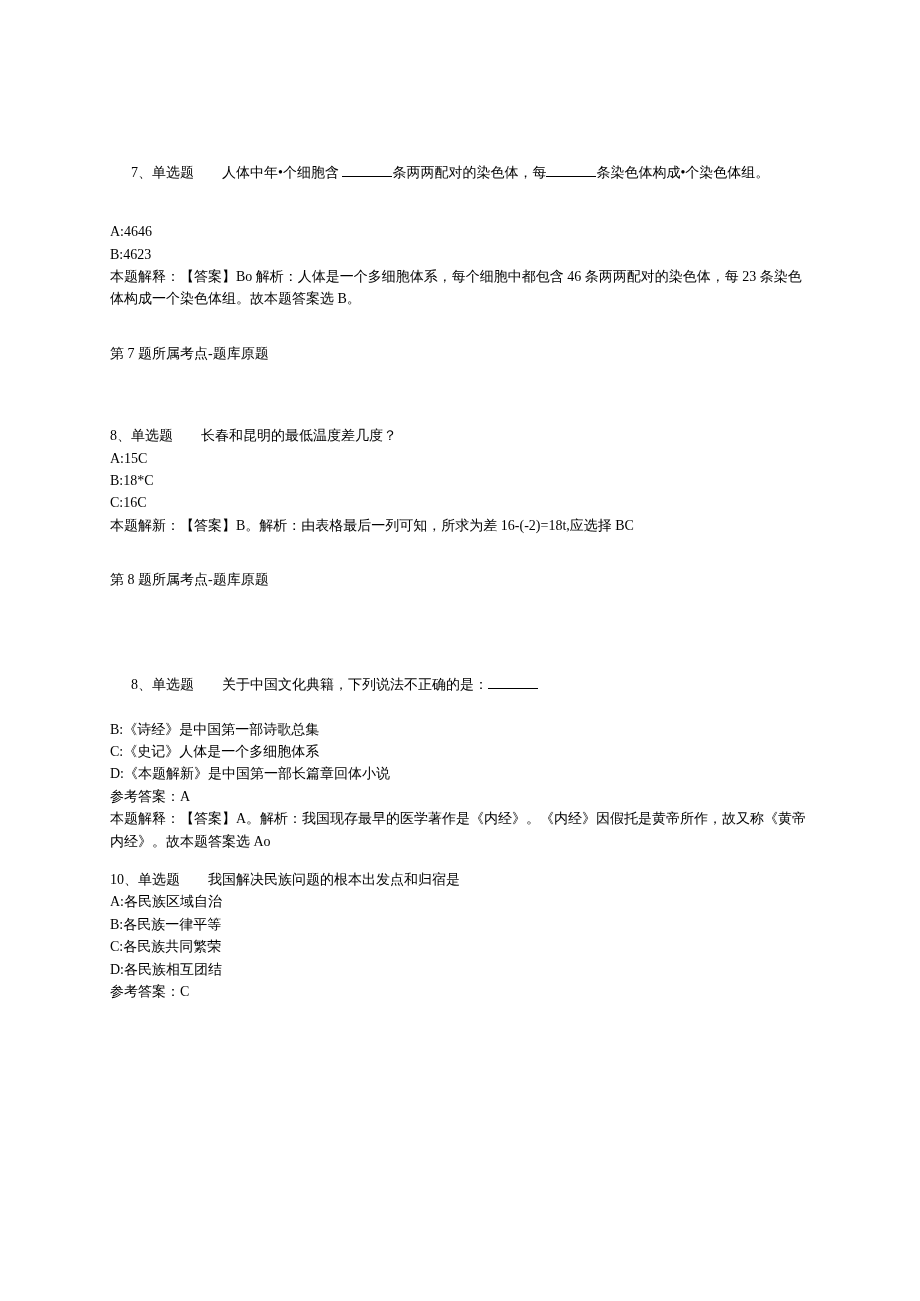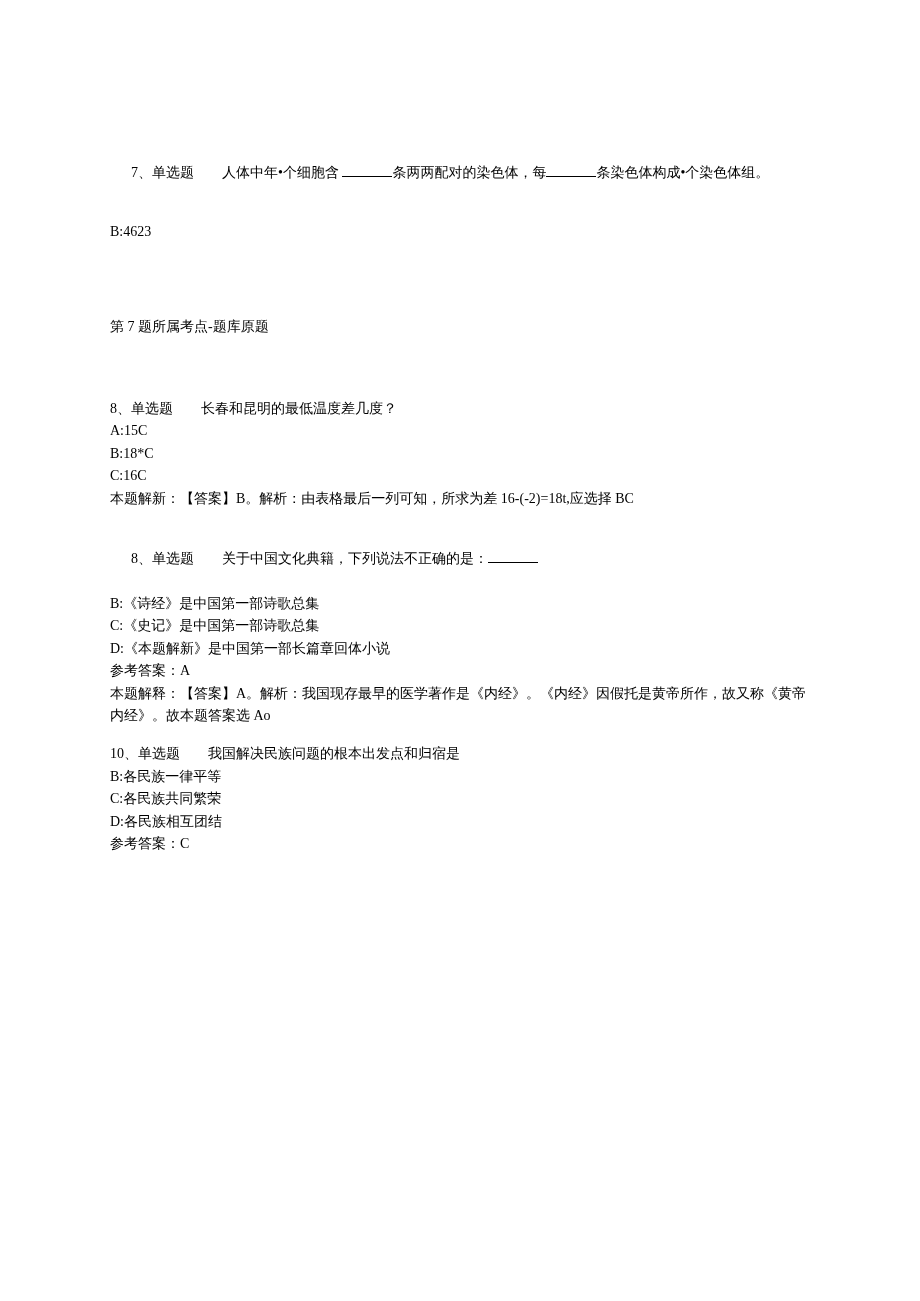--- a/index.html
+++ b/index.html
@@ -15,21 +15,21 @@
     width: 920px;
     min-height: 1301px;
     padding: 140px 110px 60px 110px;
     box-sizing: border-box;
   }
   .question-block {
     margin-bottom: 16px;
     font-family: Liberation Serif, serif;
   }
   .reference-block {
-    margin-top: 72px;
+    margin-top: 32px;
     margin-bottom: 60px;
   }
   .line {
     white-space: pre-wrap;
   }
   .blank {
     display: inline-block;
     border-bottom: 1px solid #000;
     width: 50px;
     vertical-align: baseline;
@@ -38,46 +38,52 @@
 </head>
 <body>
 
 <div class="page">
 
   <div class="question-block">
     <div class="line">
       <span>7、单选题　　人体中年•个细胞含 </span><span class="blank"></span><span>条两两配对的染色体，每</span><span class="blank"></span><span>条染色体构成•个染色体组。</span>
     </div>
     <div style="height:14px"></div>
+    <div class="line">A:4646</div>
     <div class="line">B:4623</div>
+    <div class="line">本题解释：【答案】Bo 解析：人体是一个多细胞体系，每个细胞中都包含 46 条两两配对的染色体，每 23 条染色体构成一个染色体组。故本题答案选 B。</div>
   </div>
   <div class="reference-block">
     <div class="line">第 7 题所属考点-题库原题</div>
   </div>
 
   <div class="question-block">
     <div class="line">8、单选题　　长春和昆明的最低温度差几度？</div>
     <div class="line">A:15C</div>
     <div class="line">B:18*C</div>
     <div class="line">C:16C</div>
     <div class="line">本题解新：【答案】B。解析：由表格最后一列可知，所求为差 16-(-2)=18t,应选择 BC</div>
   </div>
+  <div class="reference-block">
+    <div class="line">第 8 题所属考点-题库原题</div>
+  </div>
 
   <div class="question-block">
     <div class="line">
       <span>8、单选题　　关于中国文化典籍，下列说法不正确的是：</span><span class="blank"></span>
     </div>
     <div class="line">B:《诗经》是中国第一部诗歌总集</div>
-    <div class="line">C:《史记》是中国第一部诗歌总集</div>
+    <div class="line">C:《史记》人体是一个多细胞体系</div>
     <div class="line">D:《本题解新》是中国第一部长篇章回体小说</div>
     <div class="line">参考答案：A</div>
     <div class="line">本题解释：【答案】A。解析：我国现存最早的医学著作是《内经》。《内经》因假托是黄帝所作，故又称《黄帝内经》。故本题答案选 Ao</div>
   </div>
 
   <div class="question-block">
     <div class="line">10、单选题　　我国解决民族问题的根本出发点和归宿是</div>
+    <div class="line">A:各民族区域自治</div>
     <div class="line">B:各民族一律平等</div>
     <div class="line">C:各民族共同繁荣</div>
     <div class="line">D:各民族相互团结</div>
     <div class="line">参考答案：C</div>
   </div>
 
 </div>
 
 </body></html>

